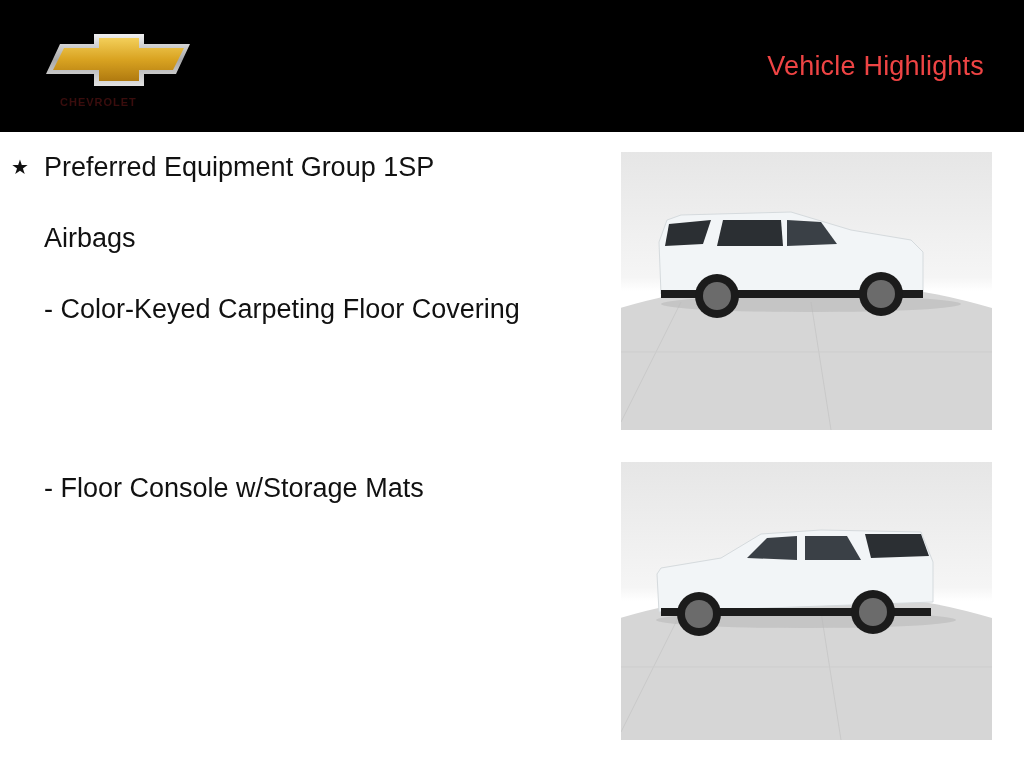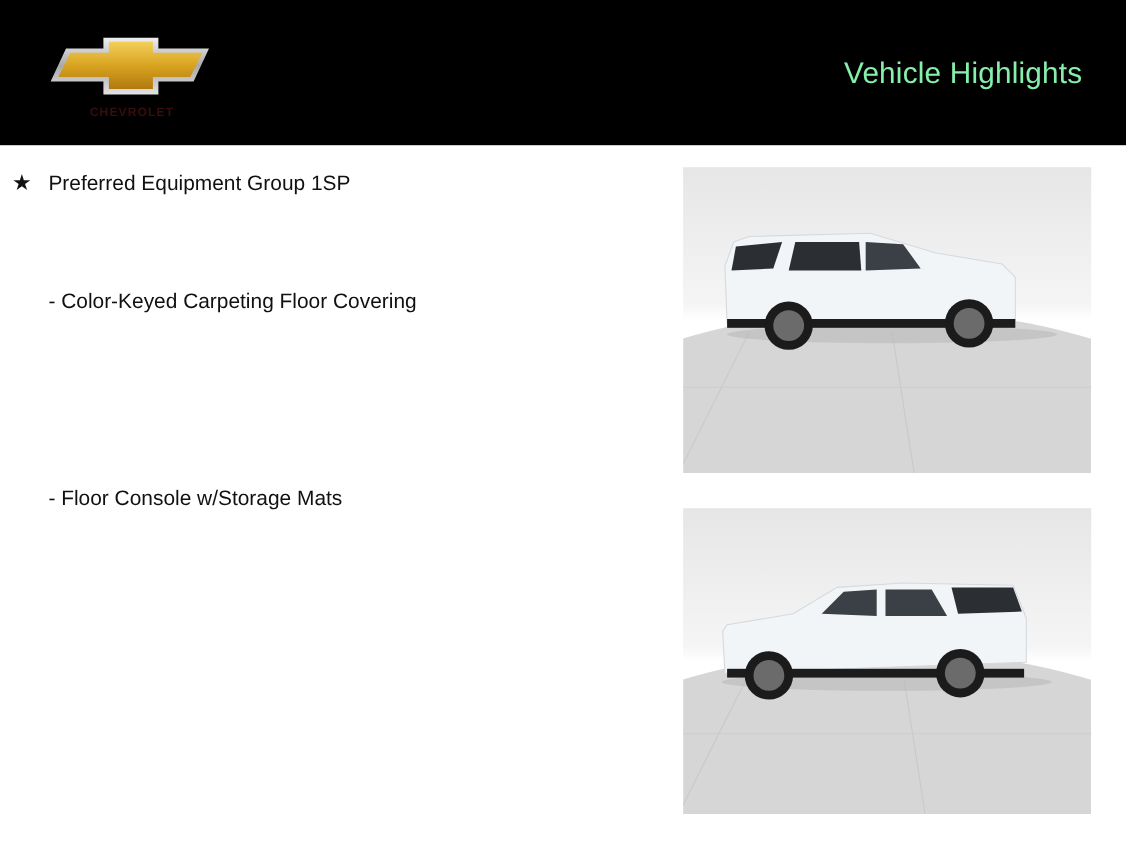--- a/index.html
+++ b/index.html
@@ -8,35 +8,35 @@
       font-family: "Liberation Sans", "DejaVu Sans", sans-serif; color: #111;
       position: relative;
     }
     .header {
       position: absolute; left: 0; top: 0; width: 1024px; height: 132px; background: #000;
     }
     .logo { position: absolute; left: 44px; top: 34px; width: 150px; height: 76px; }
     .logo-word {
       position: absolute; left: 60px; top: 96px; width: 120px; height: 12px;
       font-size: 11px; letter-spacing: 1px; color: #3a0d0d; font-weight: bold;
-      text-align: center; line-height: 12px;
+      text-align: left; line-height: 12px;
     }
     .header-title {
-      position: absolute; right: 40px; top: 48px; color: #86efac; font-size: 27px;
+      position: absolute; right: 40px; top: 48px; color: #ef4444; font-size: 27px;
       line-height: 36px; letter-spacing: 0.2px;
     }
     .content {
       position: absolute; left: 0; top: 150px; width: 600px;
     }
     .star {
       position: absolute; left: 11px; top: 5px; font-size: 20px; line-height: 24px;
     }
     .lines { position: absolute; left: 44px; top: 0; width: 560px; }
     .line {
-      font-size: 19px; line-height: 35px; white-space: pre-wrap; margin: 0;
+      font-size: 27px; line-height: 35px; white-space: pre-wrap; margin: 0;
     }
     .gap { height: 36px; }
     .photo {
       position: absolute; left: 621px; width: 371px; height: 278px; overflow: hidden;
       background: linear-gradient(#e6e6e6 0%, #f5f5f5 45%, #ffffff 50%);
     }
     .photo1 { top: 152px; }
     .photo2 { top: 462px; }
     .photo svg { display: block; }
   </style>
@@ -62,20 +62,21 @@
   </svg>
   <div class="logo-word">CHEVROLET</div>
   <div class="header-title">Vehicle Highlights</div>
 </div>
 
 <div class="content">
   <span class="star">★</span>
   <div class="lines">
     <p class="line">Preferred Equipment Group 1SP</p>
     <div class="gap"></div>
+    <p class="line">Airbags</p>
     <div class="gap"></div>
     <p class="line">- Color-Keyed Carpeting Floor Covering</p>
     <div class="gap"></div>
     <div class="gap"></div>
     <div class="gap"></div>
     <div class="gap"></div>
     <p class="line">- Floor Console w/Storage Mats</p>
     <div class="gap"></div>
   </div>
 </div>

